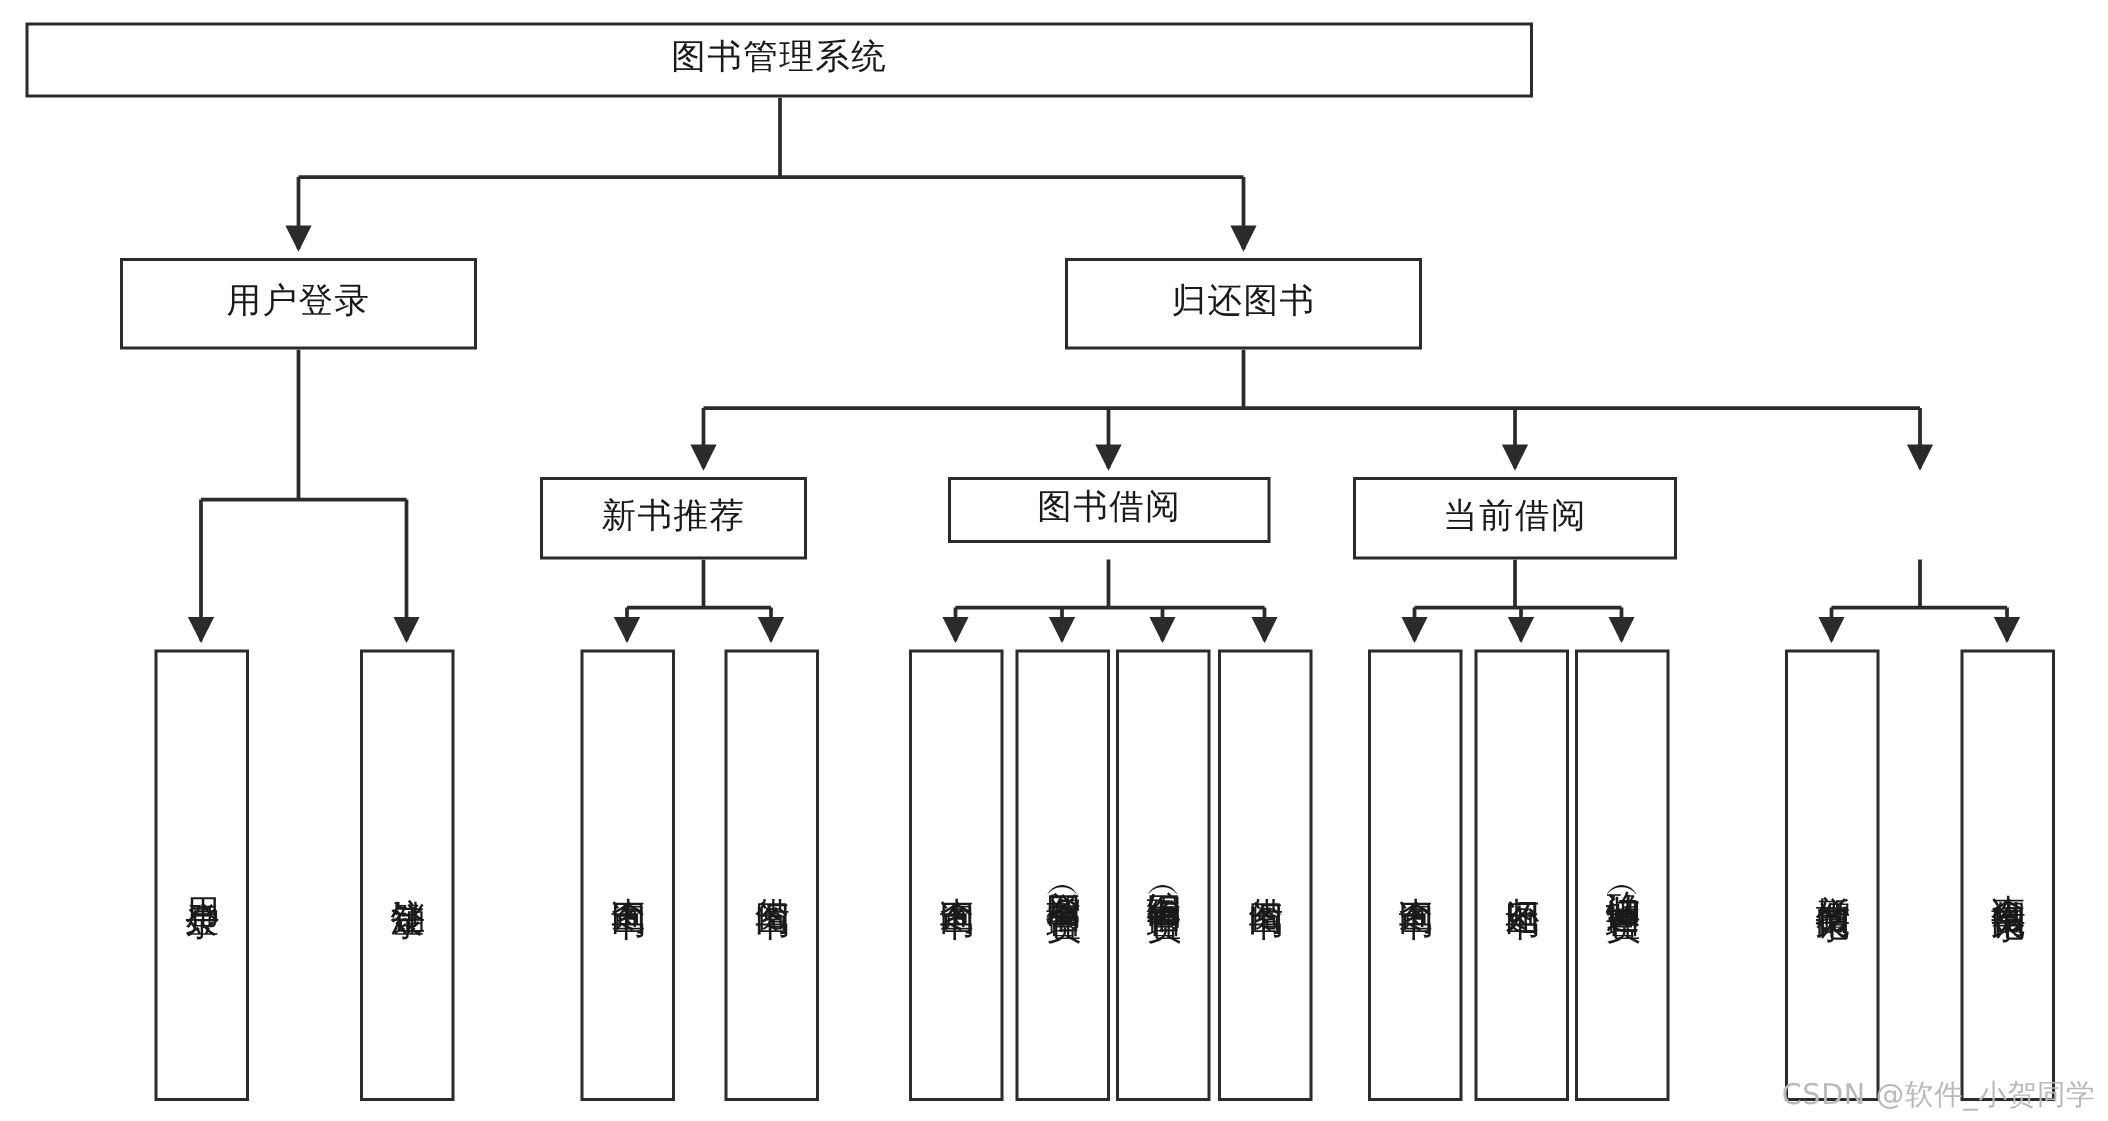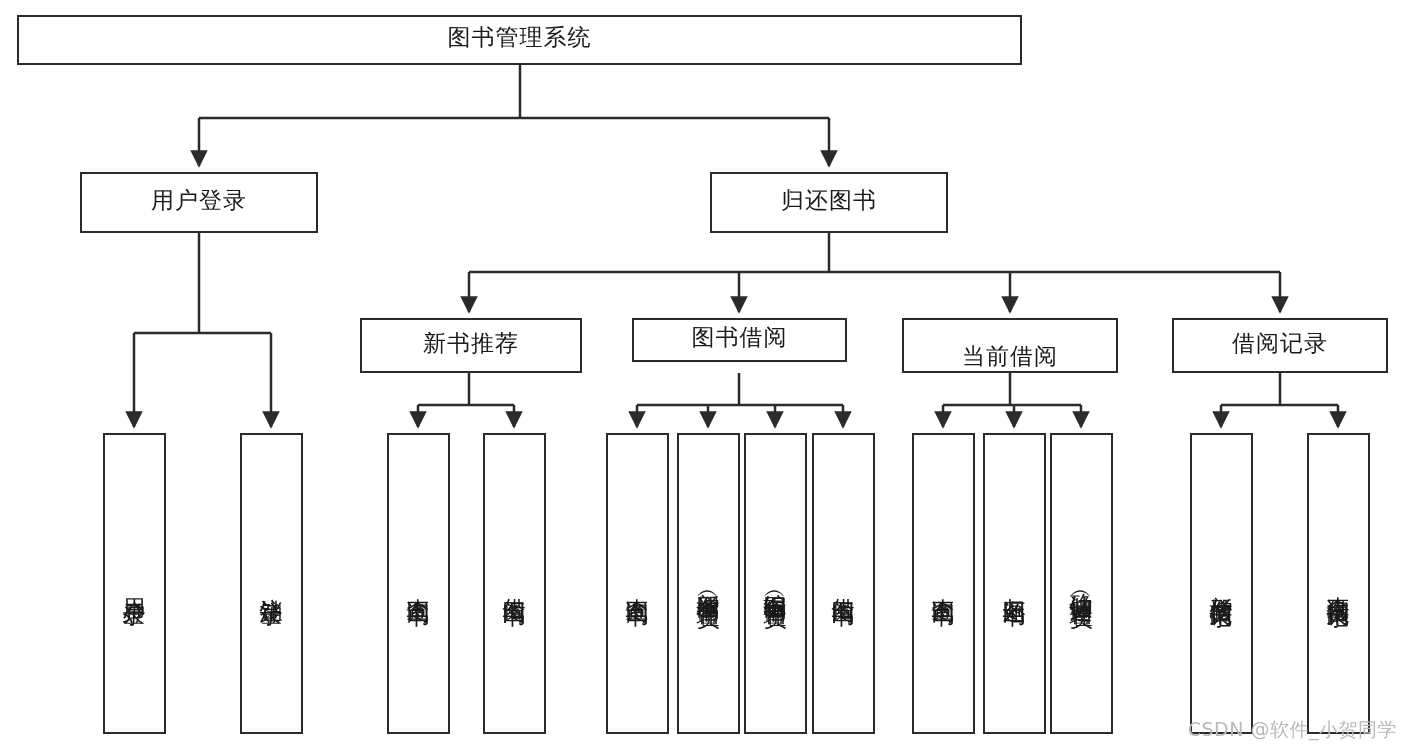--- a/index.html
+++ b/index.html
@@ -133,31 +133,28 @@
       <span>图书管理系统</span>
     </div>
 
   <div class="node horiz" style="left: 80px; top: 172px; width: 238px; height: 61px; border-color: rgb(43, 43, 43); background: rgb(255, 255, 255); color: rgb(26, 26, 26);">
       <span>用户登录</span>
     </div>
   <div class="node horiz" style="left: 710px; top: 172px; width: 238px; height: 61px; border-color: rgb(43, 43, 43); background: rgb(255, 255, 255); color: rgb(26, 26, 26);">
       <span>归还图书</span>
     </div>
 
-  <div class="node horiz" style="left: 360px; top: 318px; width: 222px; height: 55px; border-color: rgb(43, 43, 43); background: rgb(255, 255, 255); color: rgb(26, 26, 26);">
+  <div class="node horiz" style="left: 360px; top: 318px; width: 178px; height: 55px; border-color: rgb(43, 43, 43); background: rgb(255, 255, 255); color: rgb(26, 26, 26);">
       <span>新书推荐</span>
     </div>
   <div class="node horiz" style="left: 632px; top: 318px; width: 215px; height: 44px; border-color: rgb(43, 43, 43); background: rgb(255, 255, 255); color: rgb(26, 26, 26);">
       <span>图书借阅</span>
     </div>
-  <div class="node horiz" style="left: 902px; top: 318px; width: 216px; height: 55px; border-color: rgb(43, 43, 43); background: rgb(255, 255, 255); color: rgb(26, 26, 26); align-items: flex-end;">
+  <div class="node horiz" style="left: 902px; top: 318px; width: 216px; height: 55px; border-color: rgb(43, 43, 43); background: rgb(255, 255, 255); color: rgb(26, 26, 26);">
       <span>当前借阅</span>
-    </div>
-  <div class="node horiz" style="left: 1172px; top: 318px; width: 216px; height: 55px; border-color: rgb(43, 43, 43); background: rgb(255, 255, 255); color: rgb(26, 26, 26);">
-      <span>借阅记录</span>
     </div>
 
   <div class="node leaf" style="left: 103px; top: 433px; width: 63px; height: 301px; border-color: rgb(43, 43, 43); background: rgb(255, 255, 255); color: rgb(26, 26, 26);">
       <span class="leaf-text">用户登录</span>
     </div>
   <div class="node leaf" style="left: 240px; top: 433px; width: 63px; height: 301px; border-color: rgb(43, 43, 43); background: rgb(255, 255, 255); color: rgb(26, 26, 26);">
       <span class="leaf-text">注销登录</span>
     </div>
   <div class="node leaf" style="left: 387px; top: 433px; width: 63px; height: 301px; border-color: rgb(43, 43, 43); background: rgb(255, 255, 255); color: rgb(26, 26, 26);">
       <span class="leaf-text">查询图书</span>

